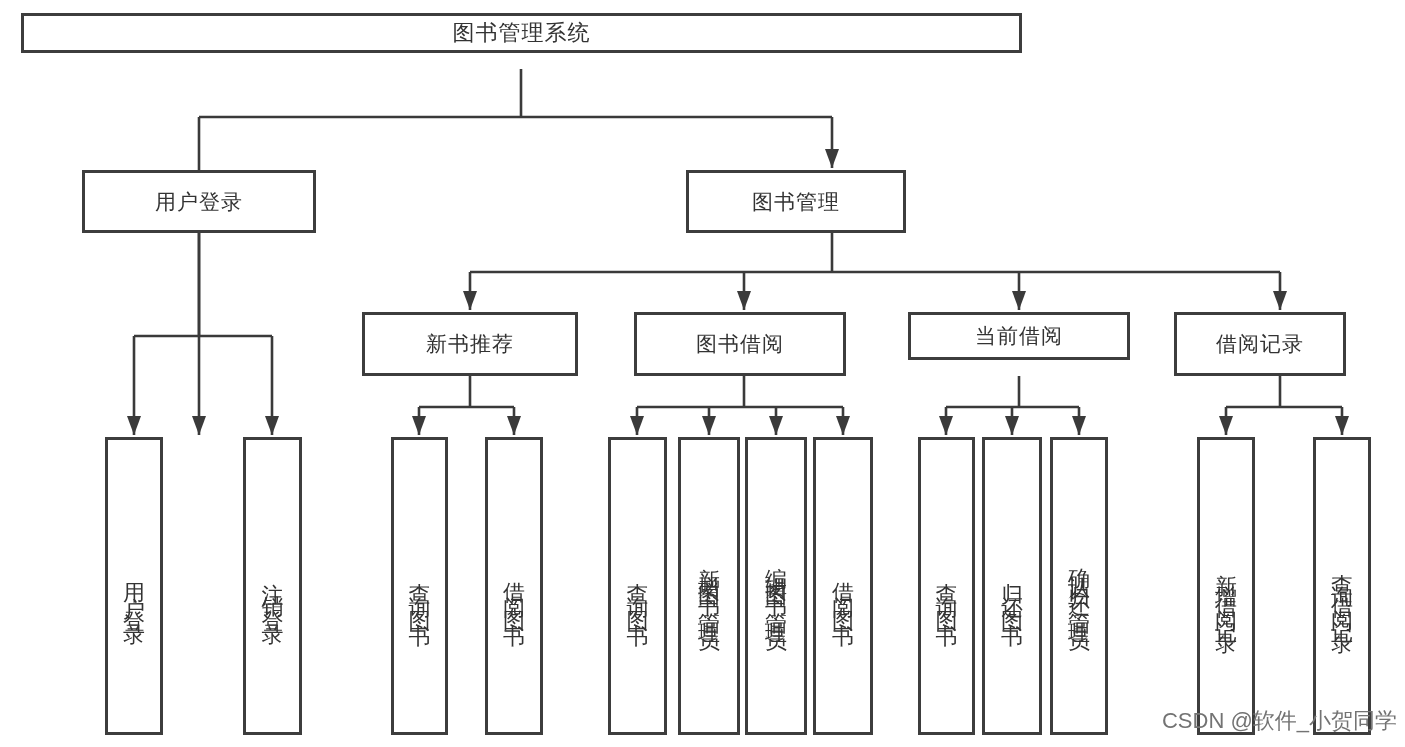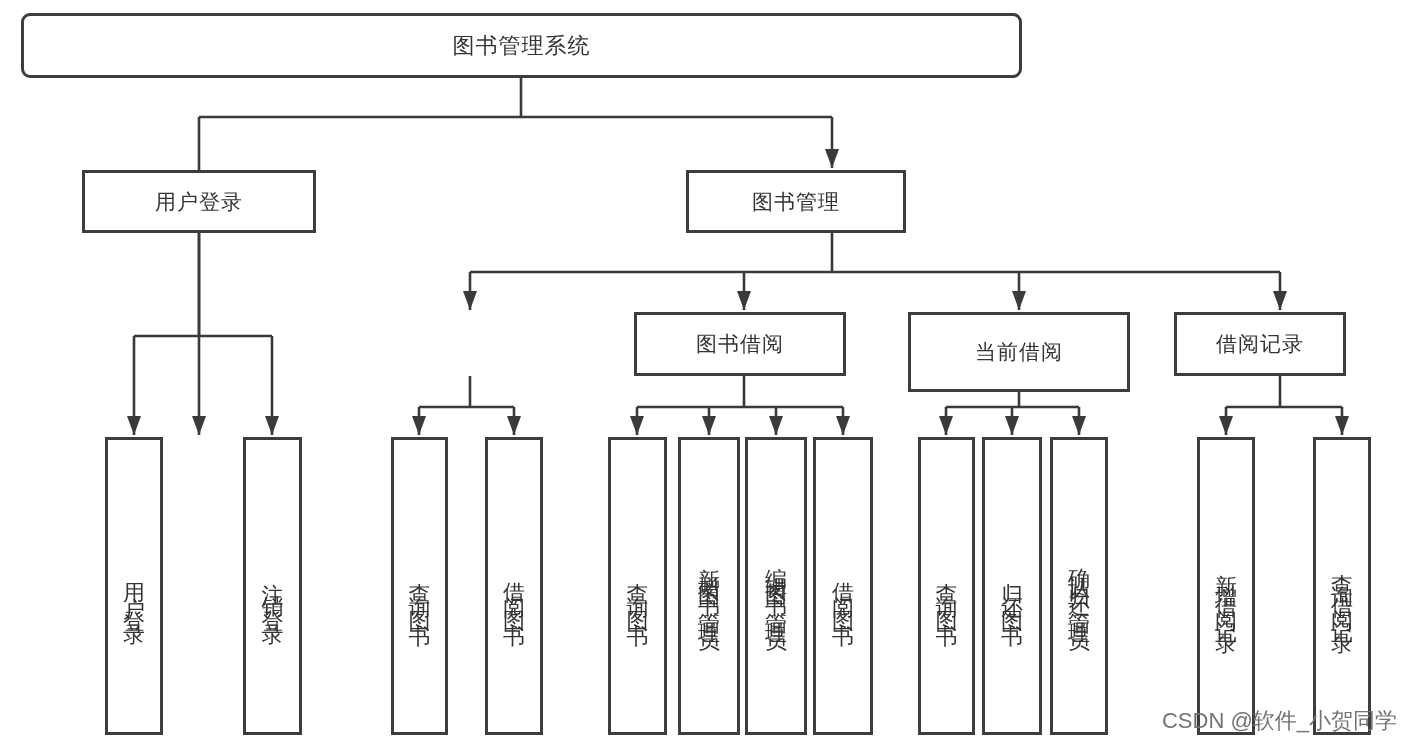--- a/index.html
+++ b/index.html
@@ -95,35 +95,38 @@
       <path d="M1012,407 V435" marker-end="url(#ah)"></path>
       <path d="M1079,407 V435" marker-end="url(#ah)"></path>
 
       <path d="M1280,376 V407"></path>
       <path d="M1226,407 H1342"></path>
       <path d="M1226,407 V435" marker-end="url(#ah)"></path>
       <path d="M1342,407 V435" marker-end="url(#ah)"></path>
     </g>
   </svg>
 
-  <div class="node root" style="left:21px;top:13px;width:1001px;height:65px;border-radius:9px;">
+  <div class="node root" style="left:21px;top:13px;width:1001px;height:40px;">
     <span class="hlabel">图书管理系统</span>
   </div>
 
   <div class="node" style="left:82px;top:170px;width:234px;height:63px;">
     <span class="hlabel">用户登录</span>
   </div>
   <div class="node" style="left:686px;top:170px;width:220px;height:63px;">
     <span class="hlabel">图书管理</span>
   </div>
 
+  <div class="node" style="left:362px;top:312px;width:216px;height:64px;">
+    <span class="hlabel">新书推荐</span>
+  </div>
   <div class="node" style="left:634px;top:312px;width:212px;height:64px;">
     <span class="hlabel">图书借阅</span>
   </div>
-  <div class="node" style="left:908px;top:312px;width:222px;height:80px;">
+  <div class="node" style="left:908px;top:312px;width:222px;height:48px;">
     <span class="hlabel">当前借阅</span>
   </div>
   <div class="node" style="left:1174px;top:312px;width:172px;height:64px;">
     <span class="hlabel">借阅记录</span>
   </div>
 
   <div class="node leaf" style="left:105px;top:437px;width:58px;height:298px;">
     <span class="vlabel">用户登录</span>
   </div>
   <div class="node leaf" style="left:243px;top:437px;width:59px;height:298px;">

